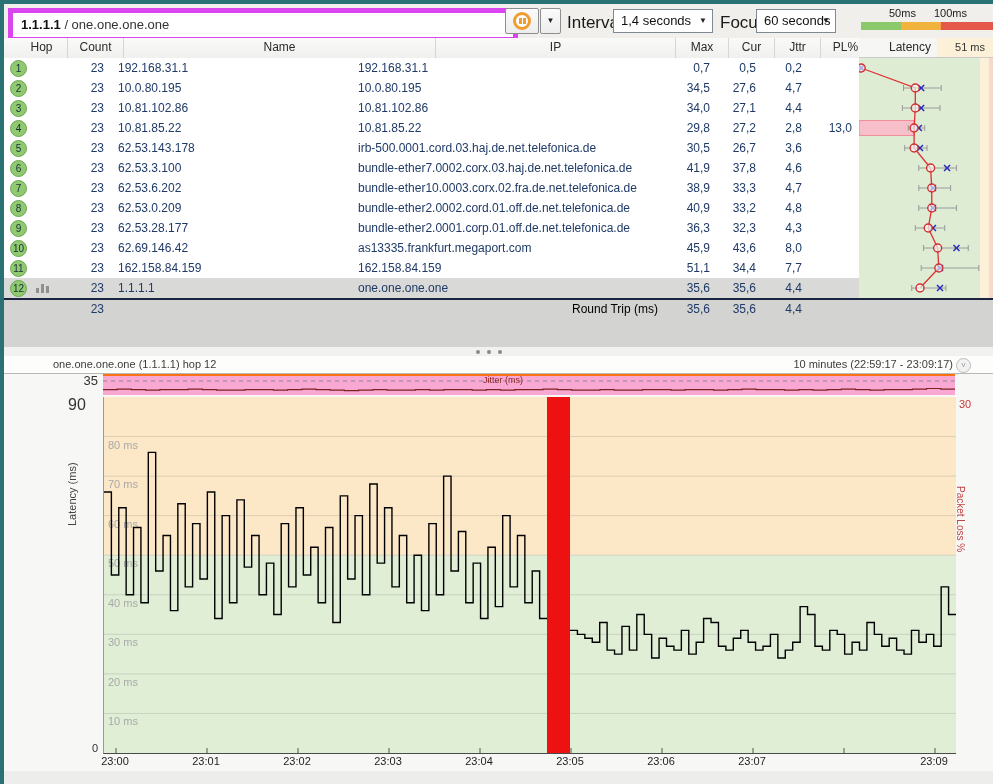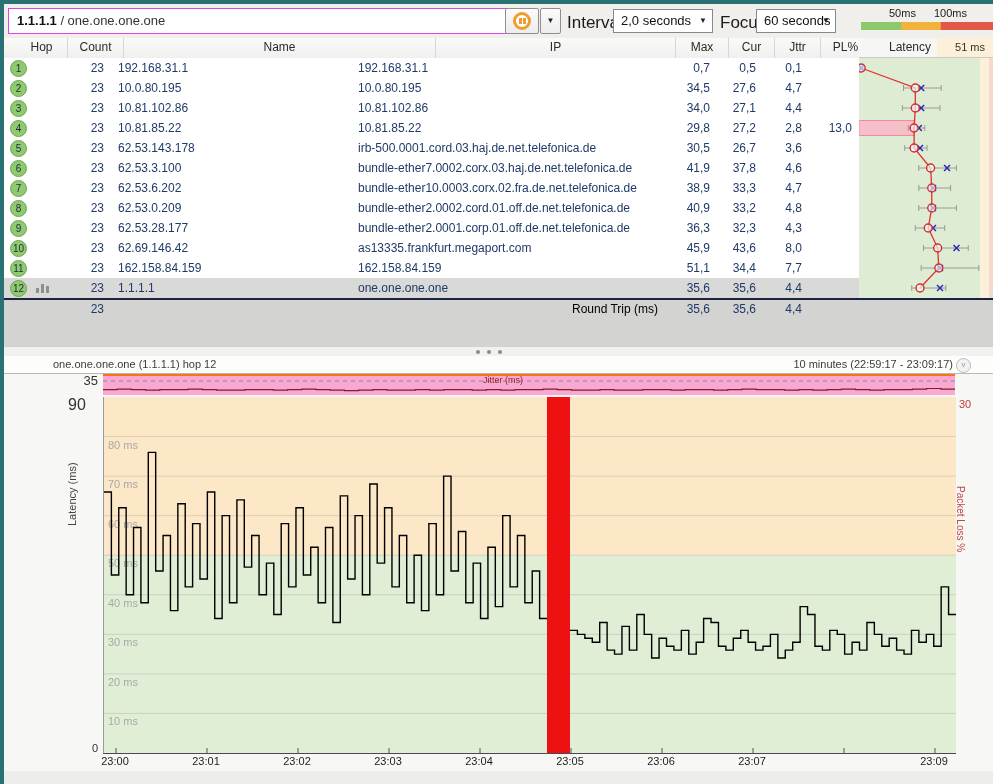--- a/index.html
+++ b/index.html
@@ -8,21 +8,21 @@
     background:#ededeb;font-family:"Liberation Sans",sans-serif;
     -webkit-font-smoothing:antialiased;
   }
   .abs{position:absolute;}
   
   .frame-top{left:0;top:0;width:993px;height:4px;background:#2a7174;}
   .frame-left{left:0;top:0;width:4px;height:784px;background:#2a7174;}
   
   .topbar{left:4px;top:4px;width:989px;height:34px;background:#f0efec;border-bottom:1px solid #cfcfcd;}
   .target-field{position:absolute;left:4px;top:4px;width:492px;height:24px;background:#fff;
-    border:1px solid #d946ef;line-height:24px;padding-left:8px;font-size:13px;color:#333;}
+    border:5px solid #d946ef;line-height:24px;padding-left:8px;font-size:13px;color:#333;}
   .target-field b{color:#111;}
   .btn{position:absolute;top:4px;height:26px;background:linear-gradient(#fbfbfb,#ededed);
     border:1px solid #8f8f8f;border-radius:2px;box-sizing:border-box;}
   .pause-main{left:501px;width:34px;}
   .pause-circle{position:absolute;left:7px;top:3px;width:18px;height:18px;border:3px solid #f09d2e;
     border-radius:50%;background:#fff;box-sizing:border-box;}
   .pause-circle i{position:absolute;top:3px;width:2.5px;height:6px;background:#f09d2e;}
   .pause-circle i.b1{left:3.2px;} .pause-circle i.b2{left:7.2px;}
   .pause-drop{left:536px;width:21px;text-align:center;line-height:24px;font-size:8px;color:#222;}
   .tb-label{position:absolute;top:9px;font-size:17px;color:#1a1a1a;}
@@ -100,21 +100,21 @@
 <div class="abs topbar">
   <div class="target-field"><b>1.1.1.1</b><span> / one.one.one.one</span></div>
   <div class="btn pause-main">
     <span class="pause-circle">
         <i class="b1"></i>
         <i class="b2"></i>
       </span>
   </div>
   <div class="btn pause-drop"><span>▼</span></div>
   <div class="tb-label" style="left:563px;">Interval</div>
-  <div class="combo" style="left:609px;width:100px;"><span>2,0 seconds</span><span class="arr">▼</span></div>
+  <div class="combo" style="left:609px;width:100px;"><span>1,4 seconds</span><span class="arr">▼</span></div>
   <div class="tb-label" style="left:716px;">Focus</div>
   <div class="combo" style="left:752px;width:80px;"><span>60 seconds</span><span class="arr">▼</span></div>
   <div class="scale-label" style="left:885px;">50ms</div>
   <div class="scale-label" style="left:930px;">100ms</div>
   <div class="scale-bar"></div>
 </div>
 
 <div class="abs tbl-header">
   <div class="hc" style="width:52px;">Hop</div>
   <div class="hc" style="width:56px;">Count</div>
@@ -134,21 +134,21 @@
 <div class="abs rows">
     <div class="row">
       <div class="cell c-hop">
         <span class="hop-badge">1</span>
       </div>
       <div class="cell c-count">23</div>
       <div class="cell c-ip">192.168.31.1</div>
       <div class="cell c-name">192.168.31.1</div>
       <div class="cell c-num">0,7</div>
       <div class="cell c-cur">0,5</div>
-      <div class="cell c-jttr">0,1</div>
+      <div class="cell c-jttr">0,2</div>
       <div class="cell c-pl"></div>
     </div>
     <div class="row">
       <div class="cell c-hop">
         <span class="hop-badge">2</span>
       </div>
       <div class="cell c-count">23</div>
       <div class="cell c-ip">10.0.80.195</div>
       <div class="cell c-name">10.0.80.195</div>
       <div class="cell c-num">34,5</div>

